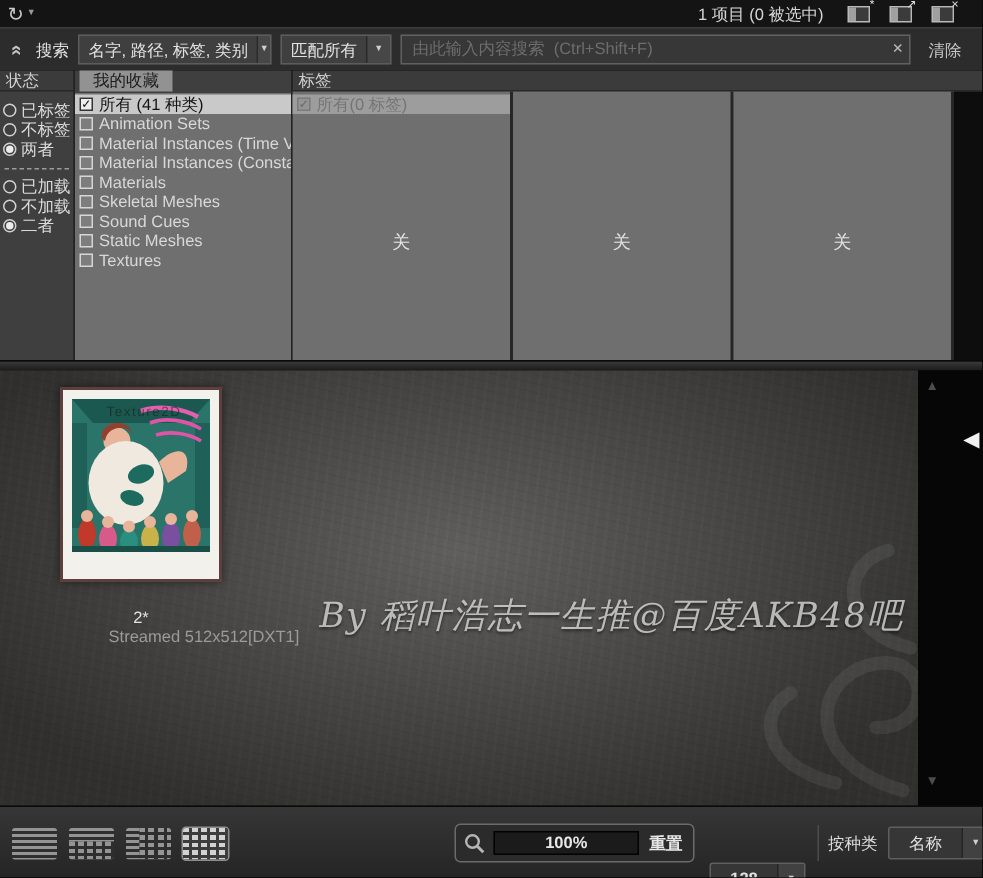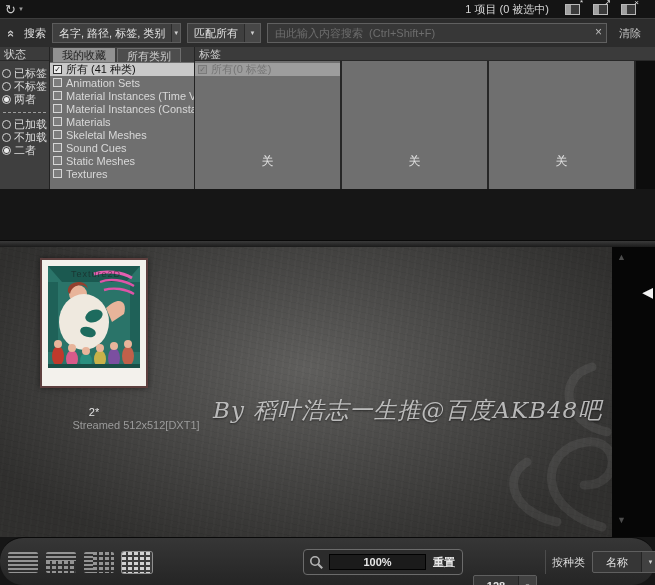--- a/index.html
+++ b/index.html
@@ -23,32 +23,32 @@
   .dd { height:20px; background:#3f3f3f; border:1px solid #5c5c5c; display:flex; align-items:stretch; cursor:pointer; }
   .dd .dd-text { font-size:11px; color:#e2e2e2; padding:0 6px; display:flex; align-items:center; white-space:nowrap; }
   .dd .dd-caret { width:16px; border-left:1px solid #2a2a2a; background:#474747; color:#cfcfcf; font-size:6px; display:flex; align-items:center; justify-content:center; }
   .searchbox { position:relative; width:340px; height:20px; }
   .searchbox input { width:100%; height:100%; background:#373737; border:1px solid #606060; color:#cfcfcf; font-size:11px; padding:0 20px 0 7px; font-family:"Liberation Sans",sans-serif; }
   .searchbox input::placeholder { color:#6d6d6d; }
   .searchbox .x { position:absolute; right:5px; top:2px; color:#bdbdbd; font-size:12px; cursor:pointer; }
   .clearbtn { height:22px; background:none; border:none; color:#c6c6c6; font-size:11px; padding:0 6px; cursor:pointer; font-family:"Liberation Sans",sans-serif; }
 
   
-  .filters { position:absolute; top:47px; left:0; width:655px; height:142px; background:#0d0d0d; display:flex; }
+  .filters { position:absolute; top:47px; left:0; width:655px; height:193px; background:#0d0d0d; display:flex; }
   .fheader { height:14px; background:#3b3b3b; color:#d0d0d0; font-size:11px; line-height:14px; padding-left:4px; border-bottom:1px solid #282828; }
   .fcol-status { width:50px; display:flex; flex-direction:column; border-right:1px solid #232323; }
   .status-body { flex:1; background:#3f3f3f; padding:6px 1px 0 2px; }
   .radio-row { display:flex; align-items:center; gap:3px; height:13px; cursor:pointer; }
   .radio { width:9px; height:9px; min-width:9px; border:1px solid #d2d2d2; border-radius:50%; position:relative; }
   .radio.sel::after { content:""; position:absolute; inset:1px; border-radius:50%; background:#ececec; }
   .radio-label { color:#dcdcdc; font-size:11px; white-space:nowrap; }
   .dashed-div { border-top:1px dashed #9c9c9c; margin:6px 2px 5px 1px; }
 
   .fcol-types { width:145px; display:flex; flex-direction:column; border-right:1px solid #232323; }
-  .tabsrow { height:15px; background:#3f3f3f; display:flex; align-items:center; padding-left:3px; gap:2px; }
+  .tabsrow { height:15px; background:#3f3f3f; display:flex; align-items:flex-start; padding-left:3px; gap:2px;flex-direction:column; }
   .tab { font-size:11px; height:14px; line-height:14px; padding:0 9px; cursor:pointer; white-space:nowrap; }
   .tab.active { background:#929292; color:#1c1c1c; }
   .tab.inactive { background:#4d4d4d; color:#cccccc; border:1px solid #6e6e6e; border-bottom:none; }
   .types-list { flex:1; background:#6f6f6f; overflow:hidden; padding-top:1px; }
   .trow { display:flex; align-items:center; gap:4px; height:13px; padding-left:3px; font-size:11px; color:#d8d8d8; cursor:pointer; white-space:nowrap; }
   .trow.selected { background:#c9c9c9; color:#141414; }
   .cb { width:9px; height:9px; min-width:9px; border:1px solid #d6d6d6; background:rgba(255,255,255,0.10); font-size:8px; line-height:8px; text-align:center; color:#111; }
   .trow.selected .cb { border-color:#333; background:#efefef; }
   .cb.disabled { border-color:#7b7b7b; background:#949494; color:#6a6a6a; }
 
@@ -75,21 +75,21 @@
   .t2d { position:absolute; top:9px; left:0; width:108px; text-align:center; font-size:9px; color:rgba(25,25,25,0.55); letter-spacing:1px; }
   .cap { position:absolute; left:40px; top:148px; width:108px; text-align:center; color:#e2e2e2; font-size:11px; }
   .tileinfo { position:absolute; left:-2px; top:161px; width:196px; text-align:center; color:#9b9b9b; font-size:11px; white-space:nowrap; }
   .watermark { position:absolute; left:213px; top:148px; font-family:"DejaVu Serif",serif; font-style:italic; font-size:23px; color:rgba(216,216,216,0.82); letter-spacing:1px; white-space:nowrap; text-shadow:0 1px 2px rgba(0,0,0,0.5); }
   .blackstrip { position:absolute; top:0; right:0; width:43px; height:290px; background:#060606; }
   .scroll-up { position:absolute; top:5px; left:5px; color:#4c4c4c; font-size:9px; cursor:pointer; }
   .scroll-down { position:absolute; top:268px; left:5px; color:#4c4c4c; font-size:9px; cursor:pointer; }
   .collapse-left { position:absolute; top:37px; right:2px; color:#f2f2f2; font-size:14px; cursor:pointer; }
 
   
-  .bottombar { position:absolute; top:537px; left:0; width:655px; height:48px; background:linear-gradient(#363636,#252525); border-top:1px solid #0a0a0a;border-radius:23px; }
+  .bottombar { position:absolute; top:537px; left:0; width:655px; height:48px; background:linear-gradient(#363636,#252525); border-top:1px solid #0a0a0a; }
   .viewicons { position:absolute; left:8px; top:14px; display:flex; gap:8px; }
   .vi { width:30px; height:21px; border-radius:2px; overflow:hidden; display:flex; flex-direction:column; cursor:pointer; }
   .stripes { background:repeating-linear-gradient(#949494 0 2px, #2e2e2e 2px 4px); }
   .grid { background-image:repeating-linear-gradient(90deg, rgba(0,0,0,0) 0 4px, #2e2e2e 4px 6px), repeating-linear-gradient(#949494 0 3px, #2e2e2e 3px 5px); }
   .grid-bright { background-image:repeating-linear-gradient(90deg, rgba(0,0,0,0) 0 4px, #3c3c3c 4px 6px), repeating-linear-gradient(#d2d2d2 0 3px, #3c3c3c 3px 5px); box-shadow:0 0 0 1px #8f8f8f; }
   .vi .half-t { height:9px; } .vi .half-b { flex:1; }
   .vi-row { flex-direction:row; } .vi .side-l { width:9px; } .vi .side-r { flex:1; }
   .zoomgroup { position:absolute; left:303px; top:11px; width:160px; height:26px; border:1px solid #6b6b6b; border-radius:4px; background:#2b2b2b; display:flex; align-items:center; padding:0 5px; gap:5px; }
   .slider { flex:1; height:16px; background:#1b1b1b; border:1px solid #020202; color:#e8e8e8; font-size:11px; font-weight:bold; text-align:center; line-height:15px; cursor:pointer; }
   .resetbtn { background:none; border:none; color:#e8e8e8; font-size:11px; font-weight:bold; padding:0 2px; cursor:pointer; font-family:"Liberation Sans",sans-serif; }

